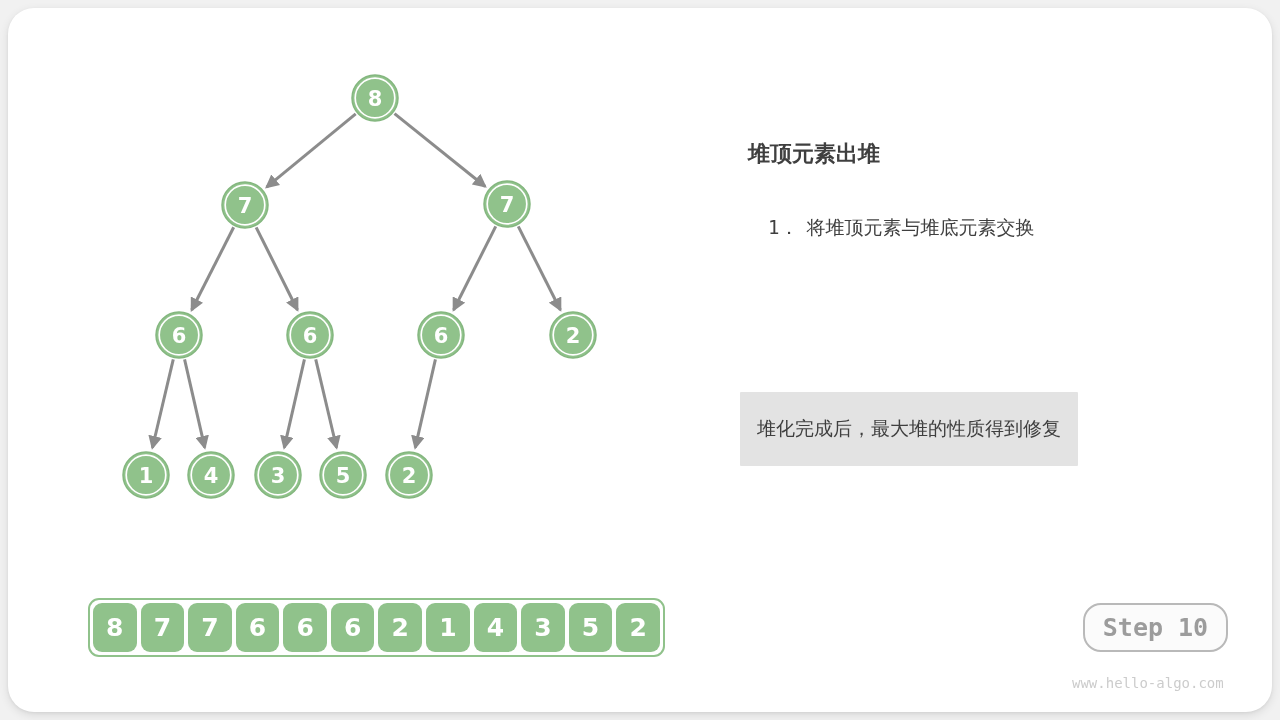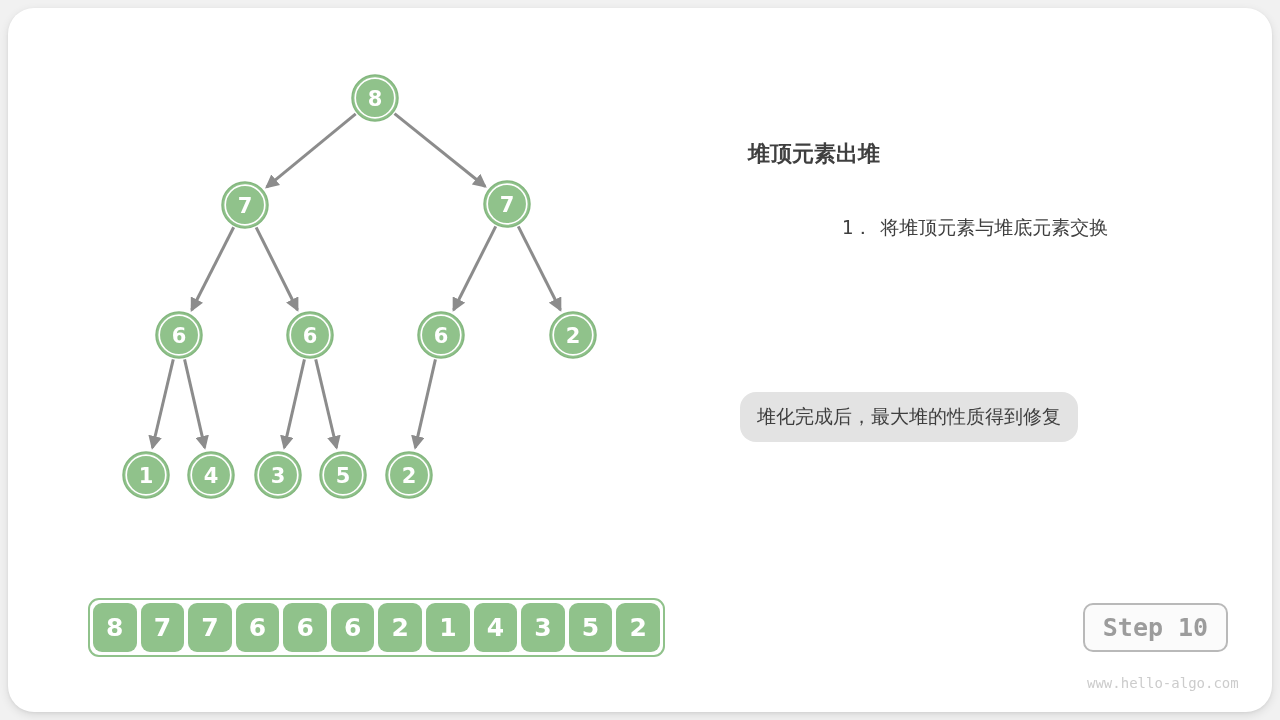--- a/index.html
+++ b/index.html
@@ -52,44 +52,43 @@
   .panel-title {
     position: absolute;
     left: 740px; top: 131px;
     margin: 8px;
     font-size: 22px;
     font-weight: bold;
     color: var(--text-dark, #3f3f3f);
   }
   .steps {
     position: absolute;
-    left: 740px; top: 215px;
+    left: 768px; top: 215px;
     width: 470px;
-    text-align: center;
   }
   .step {
     margin-bottom: 32px;
     font-size: 19px;
     color: var(--text-dark, #3f3f3f);
     white-space: nowrap;
   }
   .step .num {
     font-family: "DejaVu Sans Mono", "Liberation Mono", monospace;
     margin-right: 8px;
   }
   .step .mono {
     font-family: "DejaVu Sans Mono", "Liberation Mono", monospace;
   }
   .note {
     position: absolute;
     left: 740px; top: 392px;
     display: inline-block;
     background: var(--note-bg, #e3e3e3);
-    border-radius: 16px;
-    padding: 12px 17px;
+    border-radius: 1px;
+    padding: 24px 17px;
     font-size: 19px;
     color: var(--text-dark, #3f3f3f);
     white-space: nowrap;
   }
   .heap-array {
     position: absolute;
     left: 88px; top: 598px;
     width: 577px; height: 59px;
     box-sizing: border-box;
     border: 2px solid var(--node-green, #90c28b);
@@ -110,37 +109,36 @@
     font-family: "DejaVu Sans", "Liberation Sans", sans-serif;
     font-weight: bold;
     font-size: 25px;
   }
   .step-badge {
     position: absolute;
     left: 1083px; top: 603px;
     width: 145px; height: 49px;
     box-sizing: border-box;
     border: 2px solid var(--badge-border, #b9b9b9);
-    border-radius: 10px;
+    border-radius: 18px;
     background: var(--badge-bg, #fbfbfb);
     display: flex;
     align-items: center;
     justify-content: center;
     font-family: "DejaVu Sans Mono", "Liberation Mono", monospace;
     font-weight: bold;
     font-size: 25px;
     color: var(--badge-text, #9c9c9c);
   }
   .watermark {
     position: absolute;
     left: 1072px; top: 675px;
     font-family: "DejaVu Sans Mono", "Liberation Mono", monospace;
     font-size: 14px;
     color: var(--watermark, #cccccc);
-    margin-left: 15px;
   }
 </style>
 </head>
 <body>
 
 <div class="stage">
   <div class="card"></div>
 
   <svg class="tree" viewBox="0 0 720 560">
     <defs>

